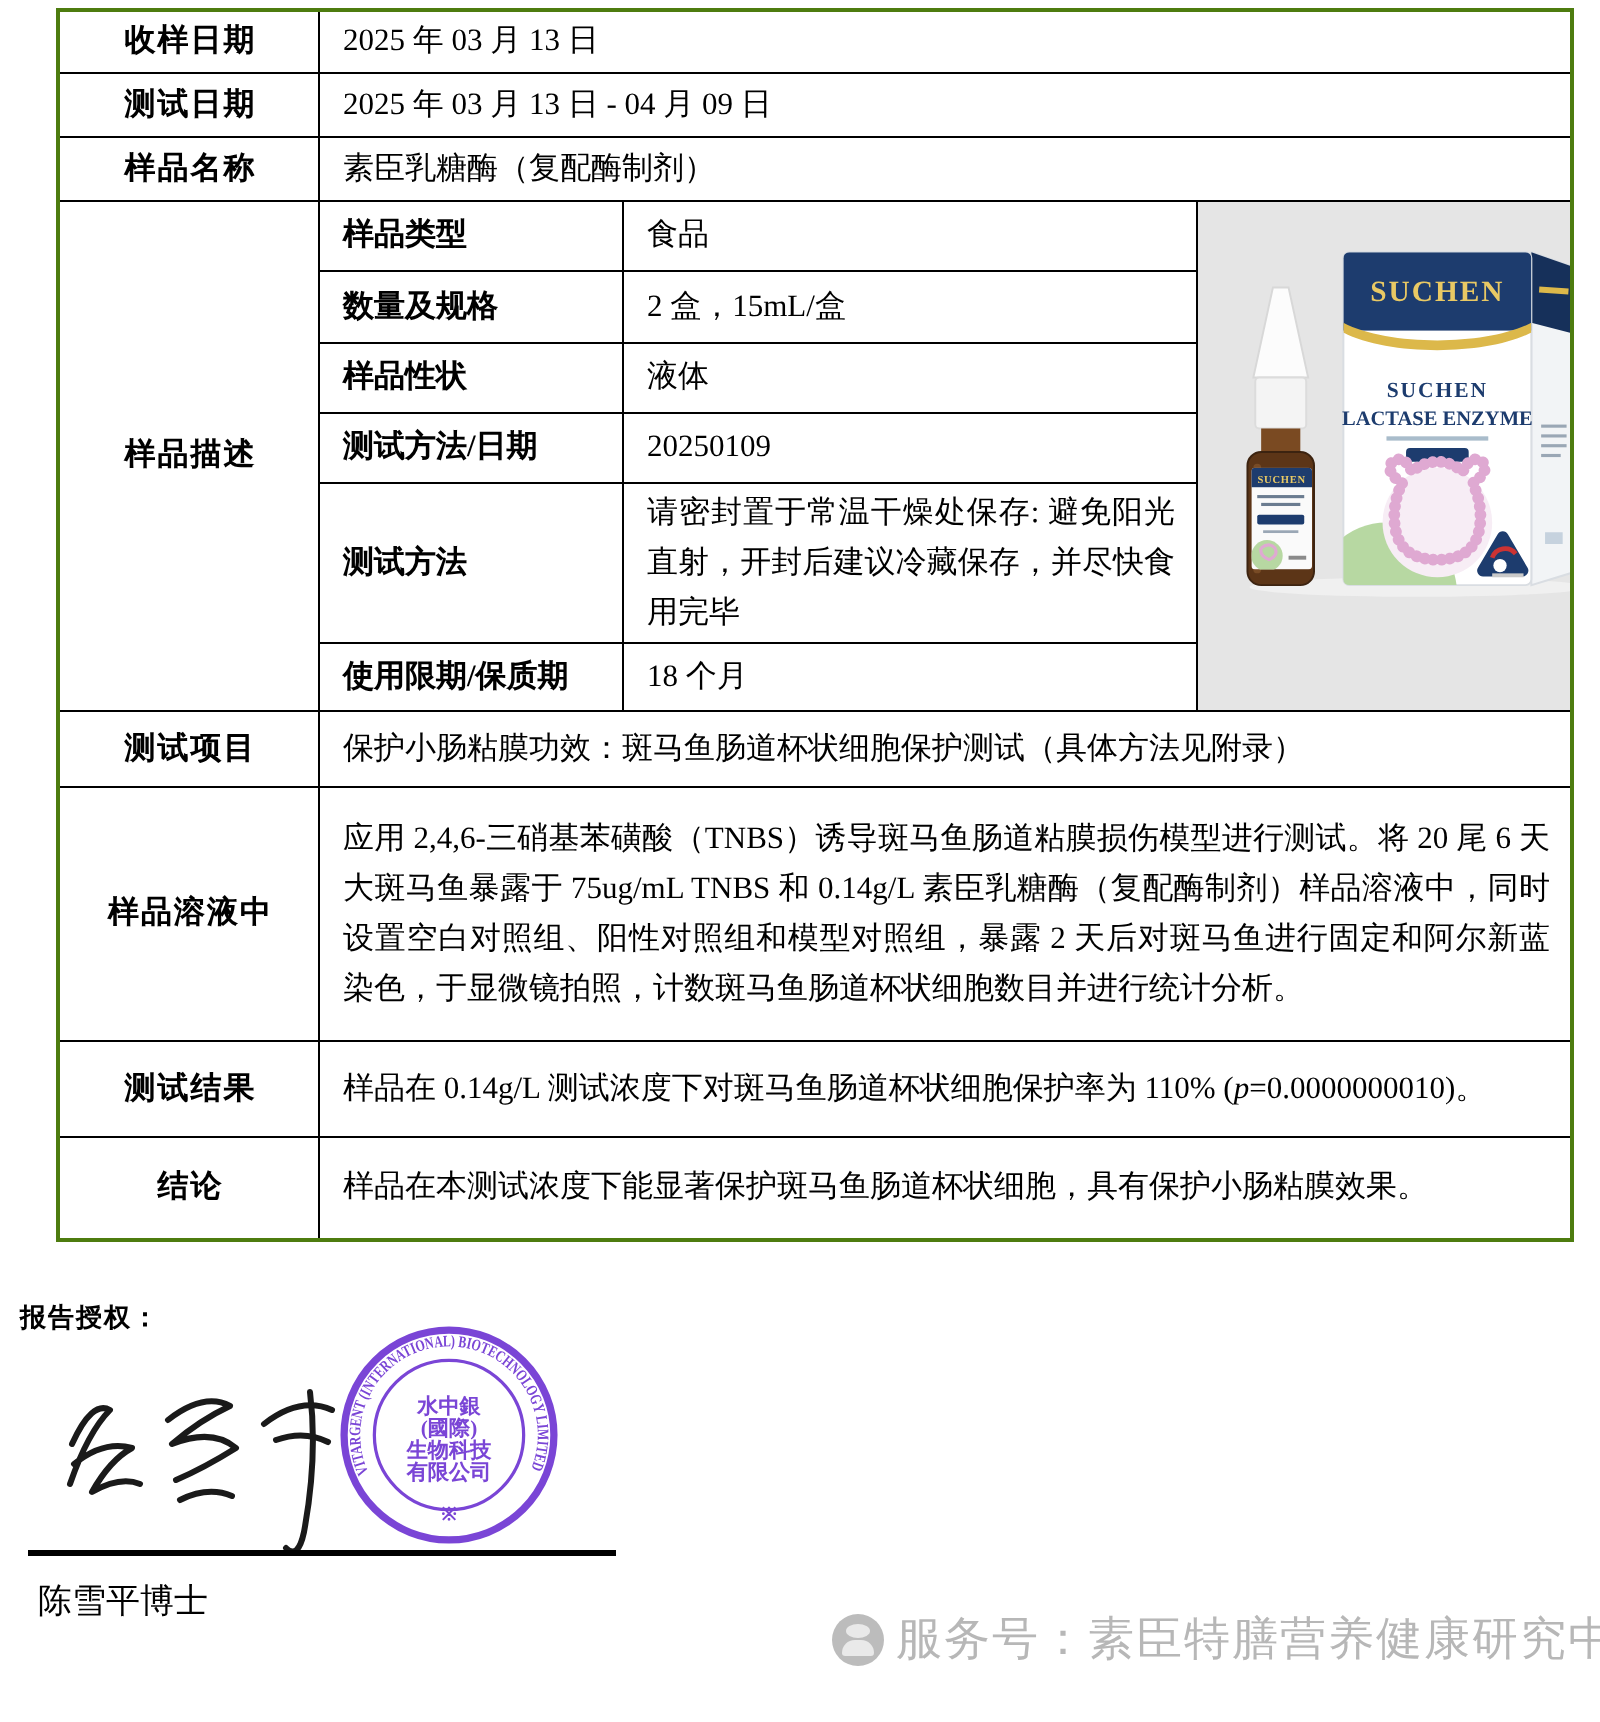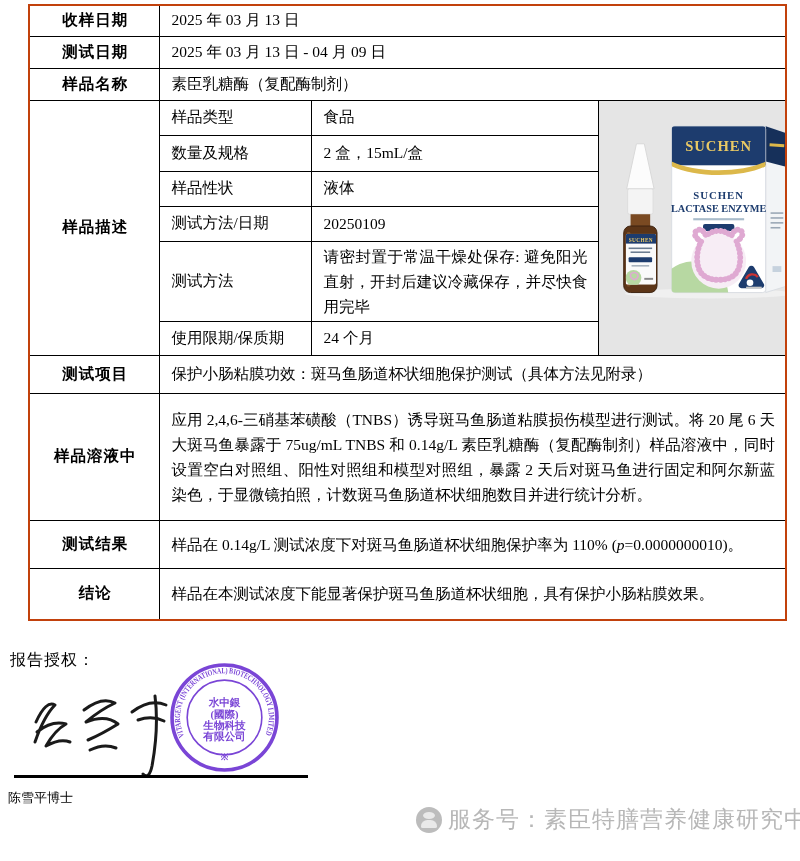--- a/index.html
+++ b/index.html
@@ -1,37 +1,37 @@
 <!DOCTYPE html>
 <html><head>
 <meta charset="utf-8">
 <style>
   html,body{margin:0;padding:0;}
   .page{position:relative;width:800px;height:861px;background:#ffffff;overflow:hidden;
         font-family:"Liberation Serif","DejaVu Serif",serif;color:#000;}
 
   
   table.report{position:absolute;left:28px;top:4px;width:757px;border-collapse:collapse;
-               border:2px solid #c2410c;table-layout:fixed;}
+               border:2px solid #4d7c0f;table-layout:fixed;}
   table.report td{border:1px solid #000;font-size:15.5px;vertical-align:middle;
                   padding:2px 10px 2px 12px;overflow:hidden;}
   td.lbl{text-align:center;font-weight:bold;padding:2px 4px;letter-spacing:1px;}
-  td.sub{font-weight:normal;}
+  td.sub{font-weight:bold;}
   td.val{}
   td.val.bold{font-weight:normal;margin-top:48px;}
   td.par{line-height:25px;text-align:justify;padding:4px 10px 4px 12px;margin-top:28px;}
   td.imgcell{padding:0;vertical-align:middle;text-align:center;background:#e5e5e5;}
   .pit{font-style:italic;}
 
   
-  .auth-heading{position:absolute;left:10px;top:650px;font-size:16px;font-weight:normal;letter-spacing:1px;}
+  .auth-heading{position:absolute;left:10px;top:650px;font-size:13px;font-weight:bold;letter-spacing:1px;}
   .signature{position:absolute;left:22px;top:688px;z-index:2;}
   .stamp{position:absolute;left:167px;top:660px;z-index:3;}
   .sig-line{position:absolute;left:14px;top:775px;width:294px;height:3px;background:#000;z-index:4;}
-  .signer-name{position:absolute;left:8px;top:789px;font-size:13px;z-index:5;}
+  .signer-name{position:absolute;left:19px;top:789px;font-size:17px;z-index:5;}
   .signer-titles{position:absolute;left:8px;top:819px;font-size:15.5px;font-weight:600;z-index:5;}
 
   
   .watermark{position:absolute;left:416px;top:804px;display:flex;align-items:center;gap:6px;z-index:1;}
   .wm-icon{width:26px;height:26px;border-radius:50%;background:#bcbcbc;position:relative;flex:0 0 auto;}
   .wm-icon::after{content:"";position:absolute;left:7px;top:5px;width:12px;height:7px;border-radius:50%;background:#e9e9e9;}
   .wm-icon::before{content:"";position:absolute;left:5px;top:13px;width:16px;height:8px;border-radius:8px 8px 2px 2px;background:#e9e9e9;}
   .wm-text{font-size:23px;color:#b7b7b7;letter-spacing:1px;white-space:nowrap;
            font-family:"Liberation Sans","DejaVu Sans",sans-serif;}
 </style>
@@ -150,21 +150,21 @@
       <tr style="height:35px">
         <td class="sub">测试方法/日期</td>
         <td class="val">20250109</td>
       </tr>
       <tr style="height:72px">
         <td class="sub">测试方法</td>
         <td class="val par">请密封置于常温干燥处保存: 避免阳光直射，开封后建议冷藏保存，并尽快食用完毕</td>
       </tr>
       <tr style="height:34px">
         <td class="sub">使用限期/保质期</td>
-        <td class="val">24 个月</td>
+        <td class="val">18 个月</td>
       </tr>
 
       <tr style="height:38px">
         <td class="lbl">测试项目</td>
         <td class="val bold" colspan="3">保护小肠粘膜功效：斑马鱼肠道杯状细胞保护测试（具体方法见附录）</td>
       </tr>
       <tr style="height:127px">
         <td class="lbl">样品溶液中</td>
         <td class="val par" colspan="3">应用 2,4,6-三硝基苯磺酸（TNBS）诱导斑马鱼肠道粘膜损伤模型进行测试。将 20 尾 6 天大斑马鱼暴露于 75ug/mL TNBS 和 0.14g/L 素臣乳糖酶（复配酶制剂）样品溶液中，同时设置空白对照组、阳性对照组和模型对照组，暴露 2 天后对斑马鱼进行固定和阿尔新蓝染色，于显微镜拍照，计数斑马鱼肠道杯状细胞数目并进行统计分析。</td>
       </tr>

